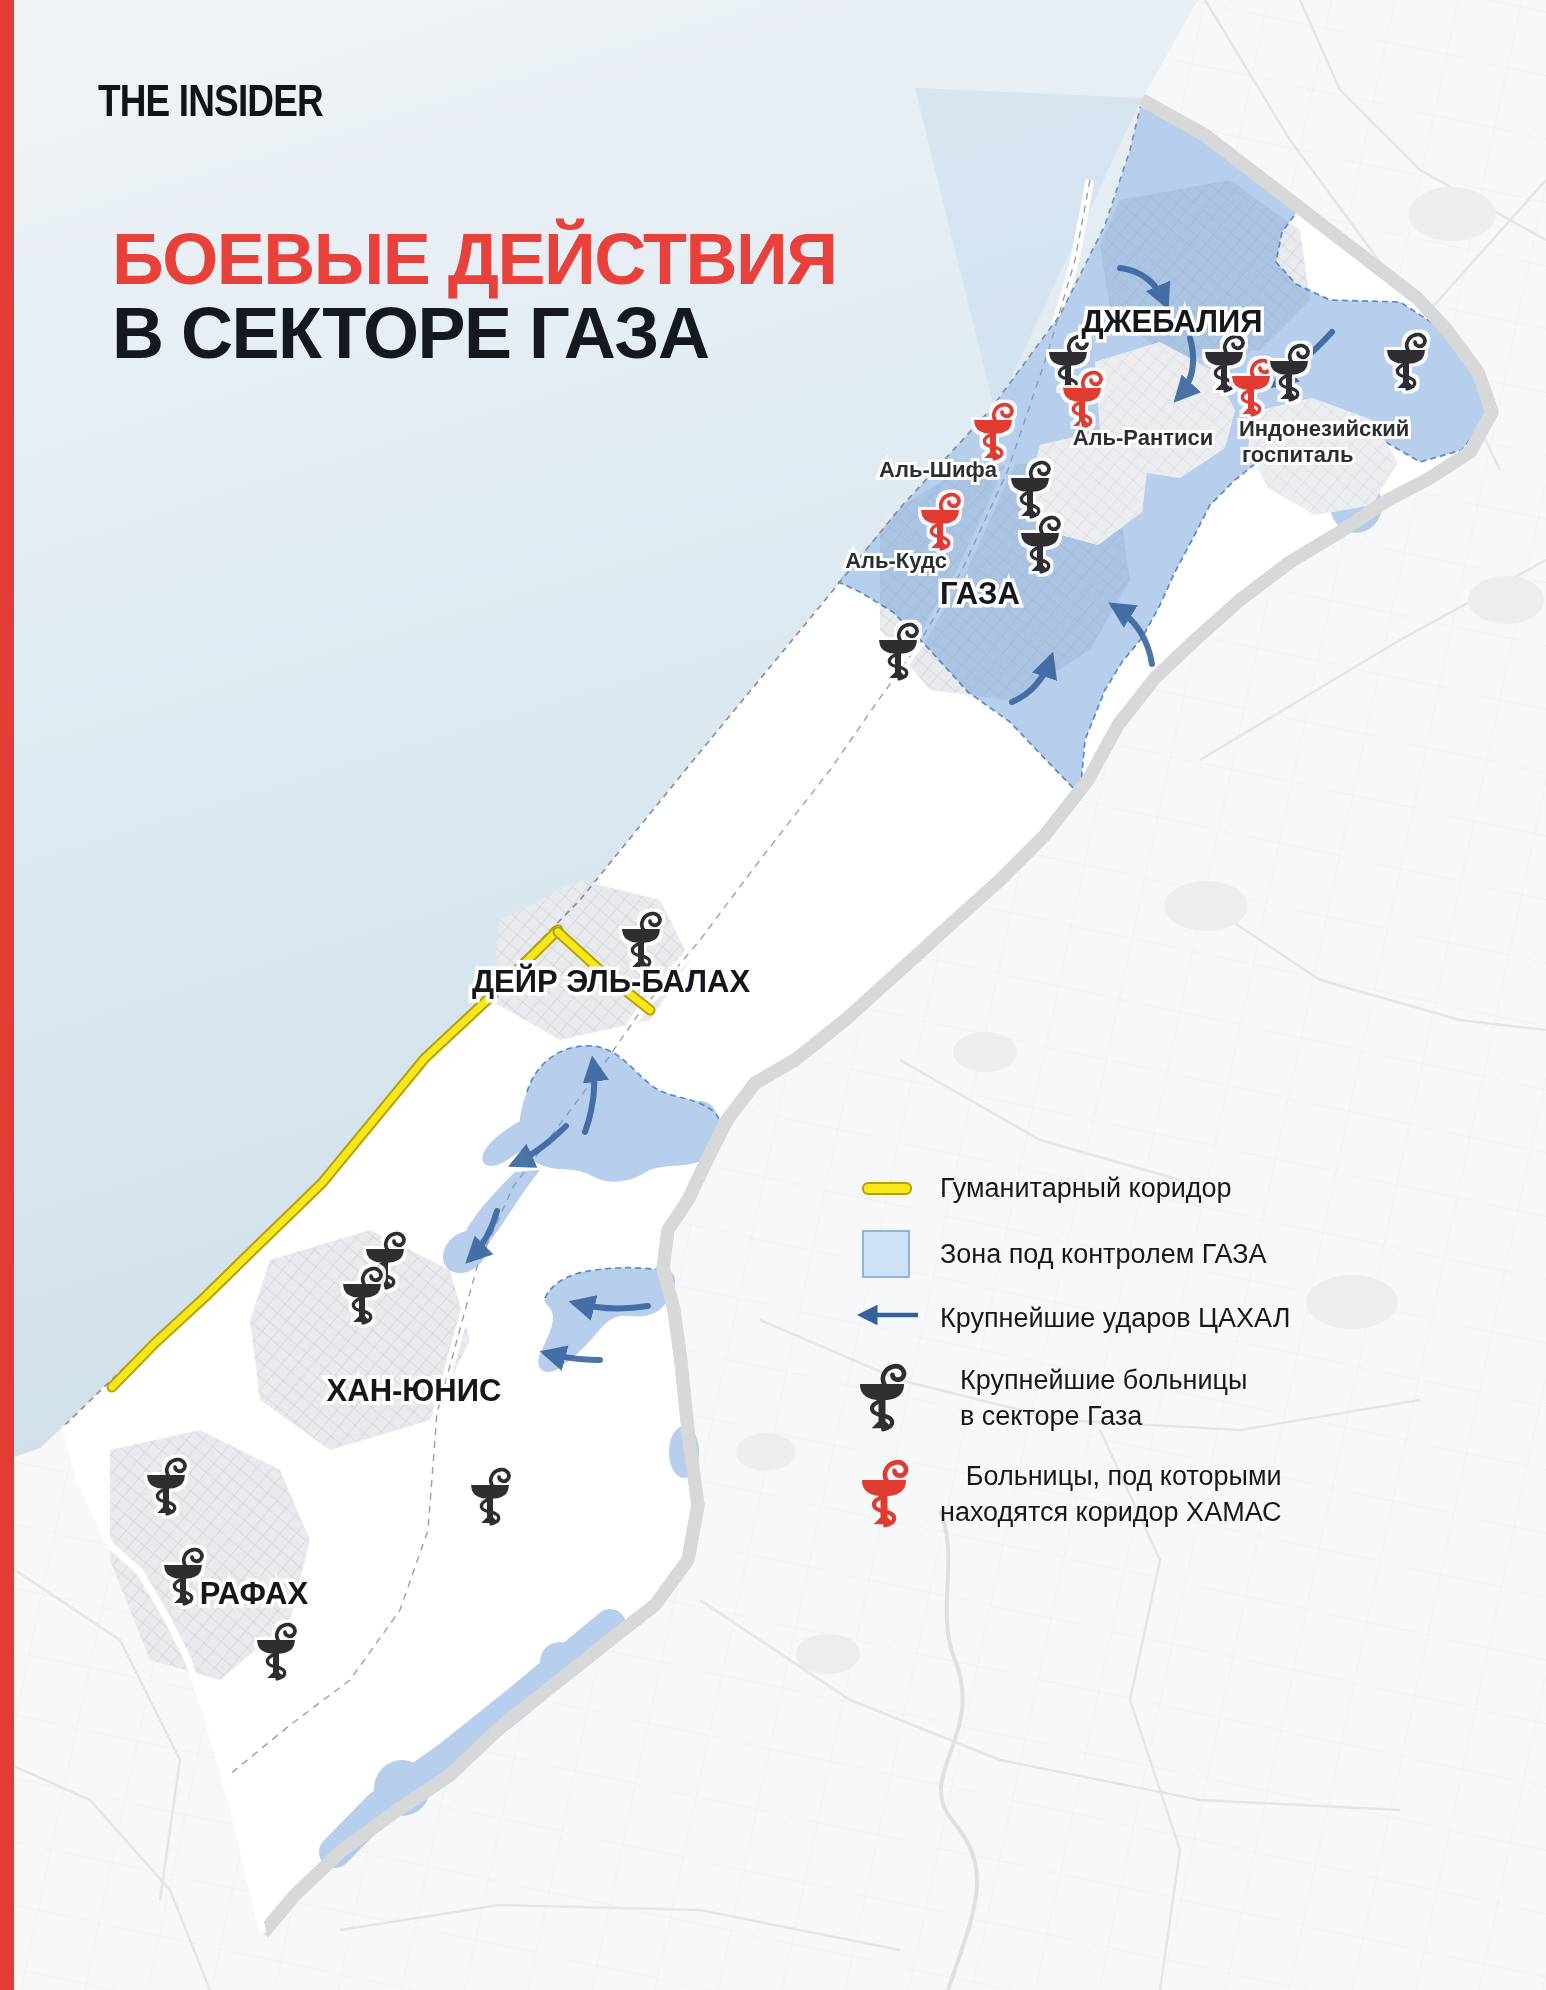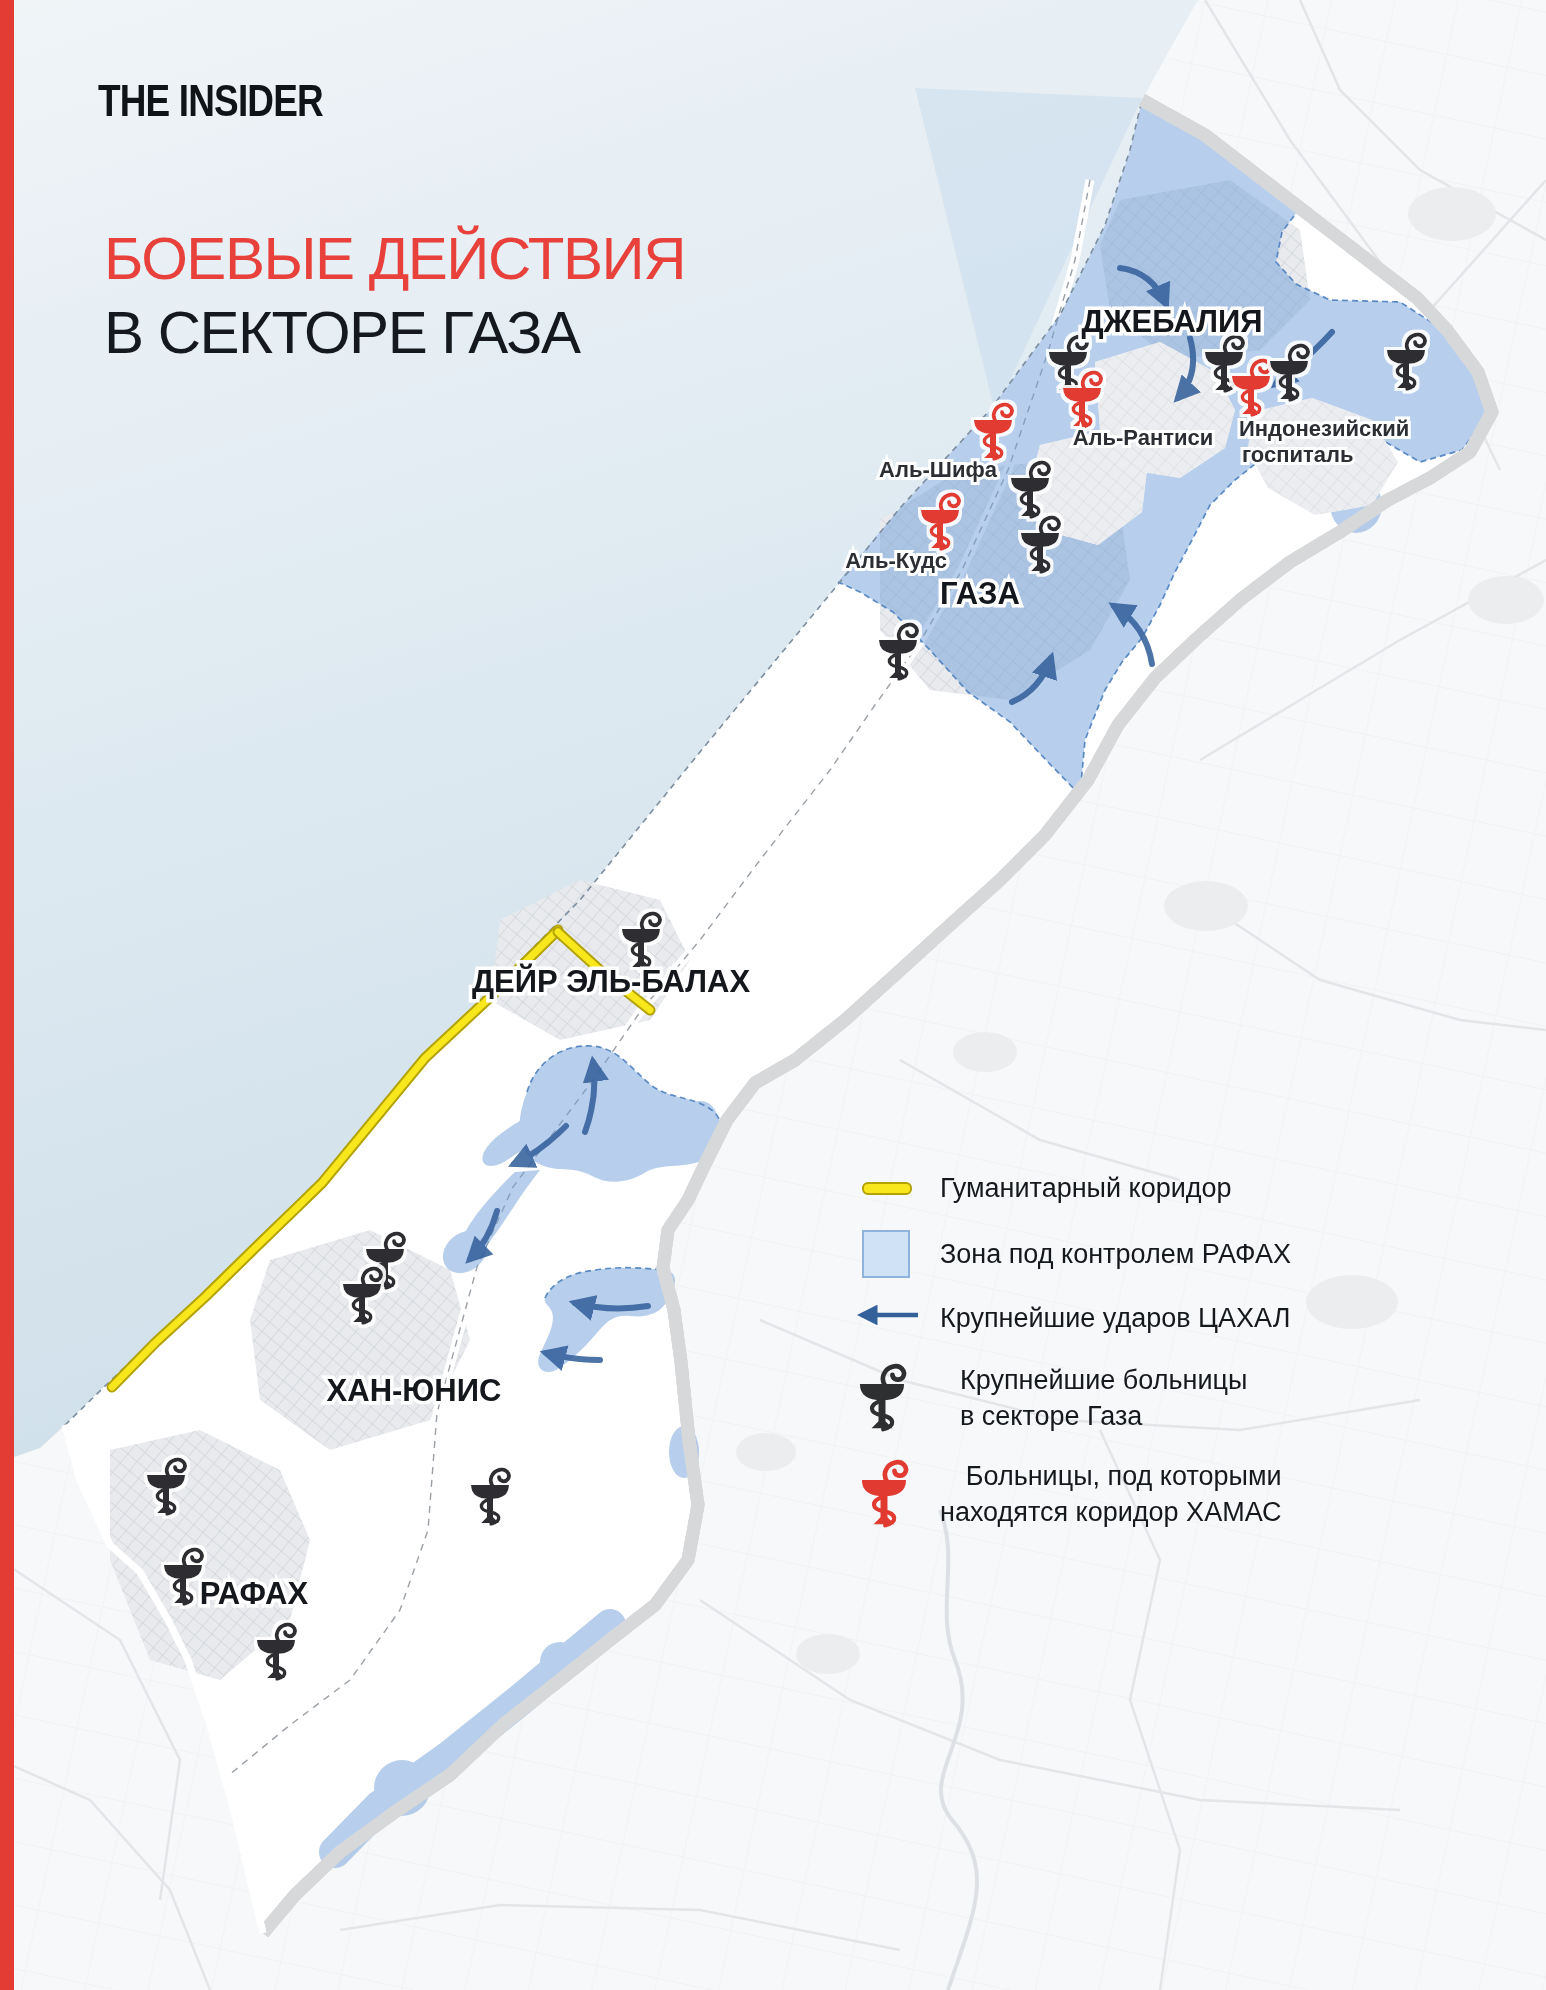--- a/index.html
+++ b/index.html
@@ -4,21 +4,21 @@
 <style>
   html,body{margin:0;padding:0;background:#ffffff;}
   #stage{position:relative;width:1546px;height:1990px;overflow:hidden;
          font-family:"Liberation Sans","DejaVu Sans",sans-serif;background:#f7f8f9;}
   #mapsvg{position:absolute;left:0;top:0;}
   
   .accent-bar{position:absolute;left:0;top:0;width:14px;height:1990px;background:#e23c34;}
   
   .logo{position:absolute;left:98px;top:76px;font-size:44px;font-weight:900;color:#111417;
         letter-spacing:-1px;transform:scaleX(.84);transform-origin:left top;white-space:nowrap;}
-  .title{position:absolute;left:104px;top:222px;font-weight:400;font-size:60px;line-height:74px;
+  .title{position:absolute;left:112px;top:222px;font-weight:700;font-size:72px;line-height:74px;
          letter-spacing:-1.5px;white-space:nowrap;}
   .title .t1{color:#e8403a;display:block;}
   .title .t2{color:#15181c;display:block;}
   
   .legend-row{position:absolute;display:flex;align-items:flex-start;}
   .legend-ico{width:78px;flex:0 0 78px;display:flex;justify-content:flex-start;}
   .legend-txt{font-size:27px;line-height:36px;font-weight:500;color:#15181c;white-space:nowrap;}
   .sw-yellow{width:46px;height:9px;margin-top:12px;background:#f8e71c;border:2px solid #b3a203;border-radius:6px;}
   .sw-blue{width:44px;height:44px;background:#cfe2f6;border:2px solid #8fb3dc;}
   
@@ -271,21 +271,21 @@
     <div class="legend-row" style="left:862px;top:1170px;">
       <div class="legend-ico">
           <div class="sw-yellow"></div>
         </div>
       <div class="legend-txt">Гуманитарный коридор</div>
     </div>
     <div class="legend-row" style="left:862px;top:1230px;">
       <div class="legend-ico">
           <div class="sw-blue"></div>
         </div>
-      <div class="legend-txt" style="margin-top:6px">Зона под контролем РАФАХ</div>
+      <div class="legend-txt" style="margin-top:6px">Зона под контролем ГАЗА</div>
     </div>
     <div class="legend-row" style="left:846px;top:1300px;">
       <div class="legend-ico" style="flex-basis:94px;width:94px;">
         <svg width="78" height="30">
           <defs>
             <marker id="ah2" viewBox="0 0 10 10" refX="7.5" refY="5" markerWidth="4.6" markerHeight="4.6" orient="auto-start-reverse">
               <path d="M0,0 L10,5 L0,10 Z" fill="#35619b"></path>
             </marker>
           </defs>
           <path d="M72,15 L16,15" stroke="#35619b" stroke-width="4.5" marker-end="url(#ah2)" fill="none"></path>

